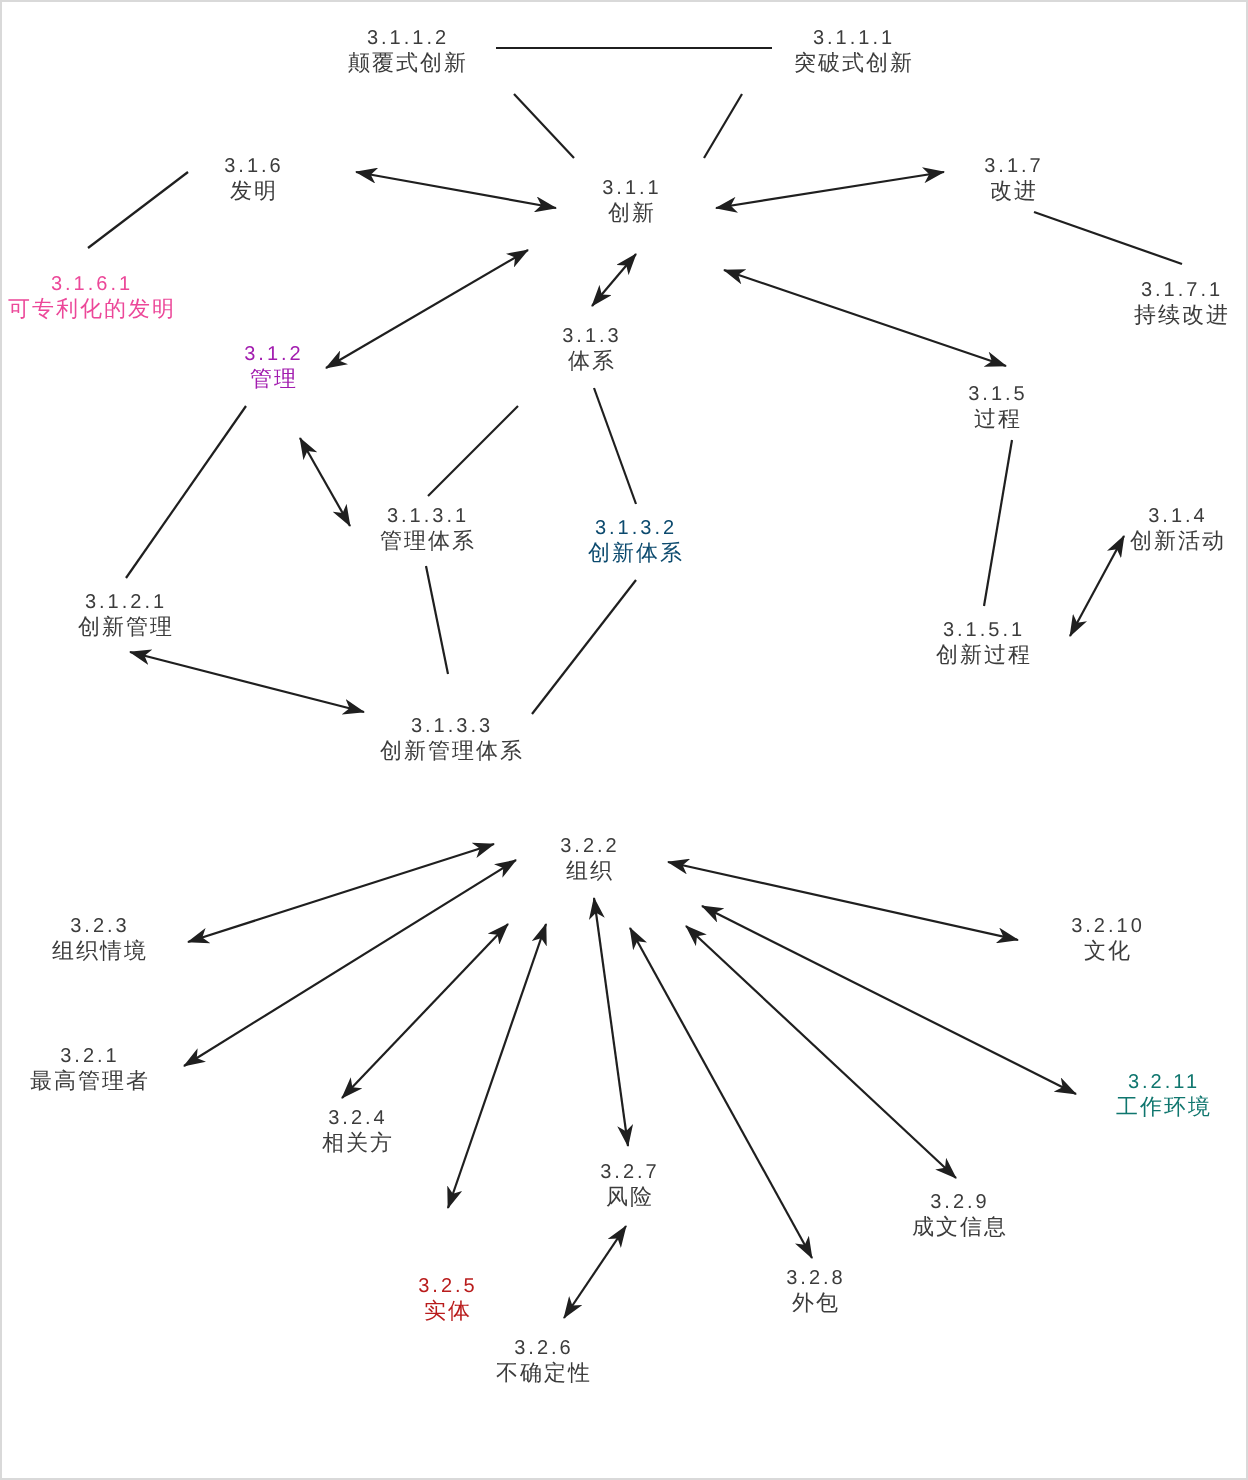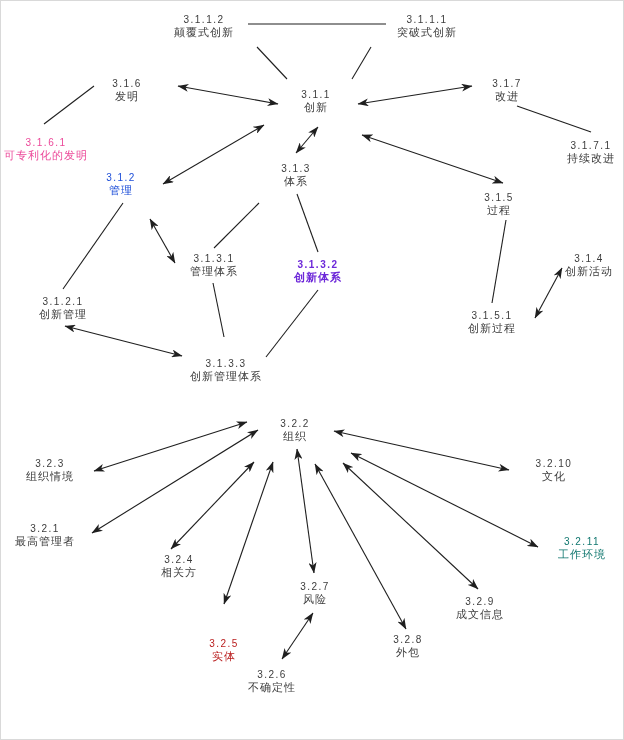--- a/index.html
+++ b/index.html
@@ -107,37 +107,37 @@
         <div class="zh">改进</div>
       </div>
       <div class="node" style="left: 45px; top: 148px; color: #ec4899;">
         <div class="code">3.1.6.1</div>
         <div class="zh">可专利化的发明</div>
       </div>
       <div class="node" style="left: 590px; top: 151px; color: rgb(60, 60, 60);">
         <div class="code">3.1.7.1</div>
         <div class="zh">持续改进</div>
       </div>
-      <div class="node" style="left: 120px; top: 183px; color: #1d4ed8;">
+      <div class="node" style="left: 136px; top: 183px; color: #a21caf;">
         <div class="code">3.1.2</div>
         <div class="zh">管理</div>
       </div>
       <div class="node" style="left: 295px; top: 174px; color: rgb(60, 60, 60);">
         <div class="code">3.1.3</div>
         <div class="zh">体系</div>
       </div>
       <div class="node" style="left: 498px; top: 203px; color: rgb(60, 60, 60);">
         <div class="code">3.1.5</div>
         <div class="zh">过程</div>
       </div>
       <div class="node" style="left: 213px; top: 264px; color: rgb(60, 60, 60);">
         <div class="code">3.1.3.1</div>
         <div class="zh">管理体系</div>
       </div>
-      <div class="node" style="left: 317px; top: 270px; color: #6d28d9; font-weight: bold;">
+      <div class="node" style="left: 317px; top: 270px; color: #0c4a6e;">
         <div class="code">3.1.3.2</div>
         <div class="zh">创新体系</div>
       </div>
       <div class="node" style="left: 588px; top: 264px; color: rgb(60, 60, 60);">
         <div class="code">3.1.4</div>
         <div class="zh">创新活动</div>
       </div>
       <div class="node" style="left: 62px; top: 307px; color: rgb(60, 60, 60);">
         <div class="code">3.1.2.1</div>
         <div class="zh">创新管理</div>

